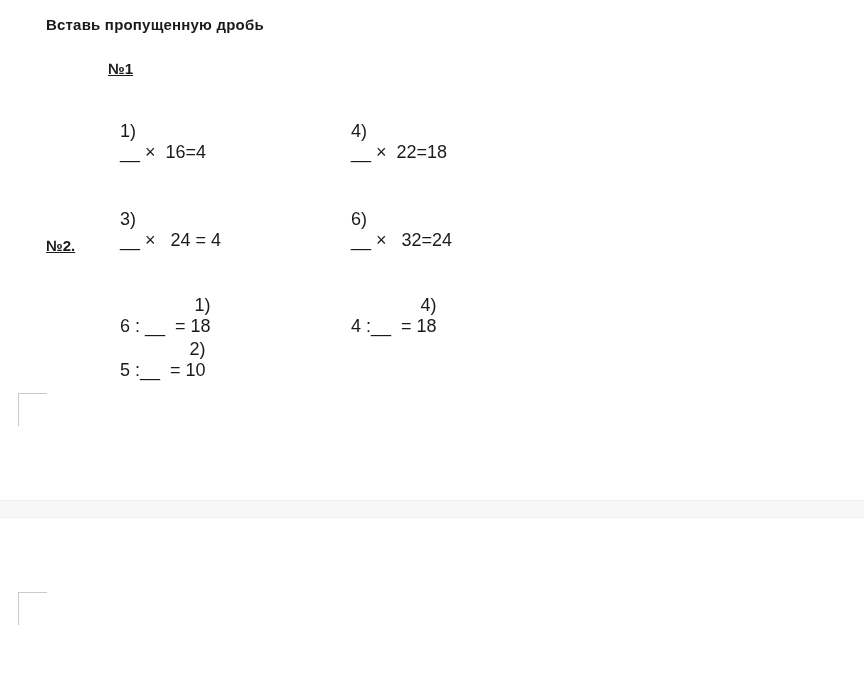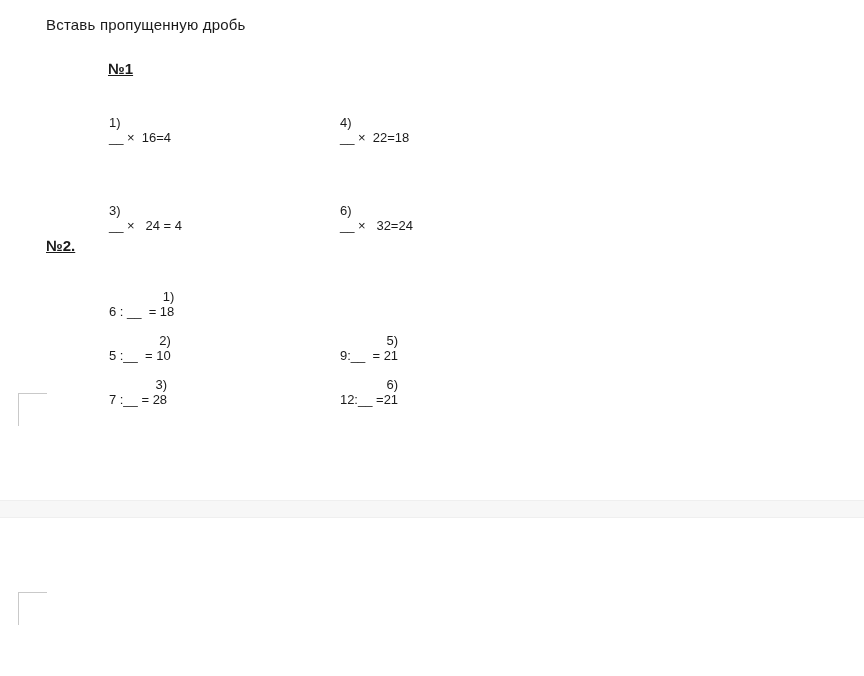--- a/index.html
+++ b/index.html
@@ -18,42 +18,42 @@
   .page {
     position: relative;
     width: 864px;
     height: 676px;
   }
   .doc-title {
     position: absolute;
     left: 46px;
     top: 16px;
     font-size: 15px;
-    font-weight: normal;
+    font-weight: bold;
     letter-spacing: 0.2px;
   }
   .section-heading {
     font-size: 15px;
     font-weight: bold;
     text-decoration: underline;
     display: inline-block;
   }
   #heading-1 {
     position: absolute;
     left: 108px;
     top: 60px;
   }
   #heading-2 {
     position: absolute;
     left: 46px;
     top: 237px;
   }
   .task-block {
     position: absolute;
-    font-size: 13px;
+    font-size: 18px;
   }
   #block-1 { left: 46px; top: 100px; width: 760px; }
   #block-2 { left: 46px; top: 274px; width: 760px; text-align: right; }
   .task-row {
     position: relative;
     height: 44px;
   }
   .col-left {
     position: absolute;
     left: 34px;
@@ -132,43 +132,33 @@
 
   <div class="section-heading" id="heading-2">№2.</div>
 
   <div class="task-block" id="block-2">
 
     <div class="task-row">
       <span class="col-left">
         <span class="item-num">1)</span>
         <span class="item-text">6 : __  = 18</span>
       </span>
+      <span class="col-right">
+        <span class="item-num">4)</span>
+        <span class="item-text">4 :__  = 18</span>
+      </span>
     </div>
 
     <div class="task-row">
       <span class="col-left">
         <span class="item-num">2)</span>
         <span class="item-text">5 :__  = 10</span>
       </span>
-      <span class="col-right">
-        <span class="item-num">5)</span>
-        <span class="item-text">9:__  = 21</span>
-      </span>
     </div>
 
-    <div class="task-row">
-      <span class="col-left">
-        <span class="item-num">3)</span>
-        <span class="item-text">7 :__ = 28</span>
-      </span>
-      <span class="col-right">
-        <span class="item-num">6)</span>
-        <span class="item-text">12:__ =21</span>
-      </span>
-    </div>
 
   </div>
 
   <div class="fold-mark" id="fold-top"></div>
   <div class="band" id="band-1"></div>
   <div class="fold-mark" id="fold-bottom"></div>
 
 </div>
 
 </body></html>

